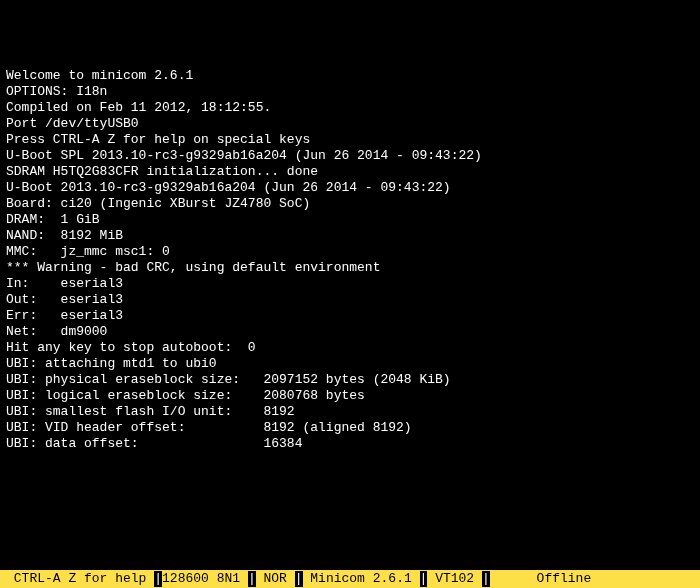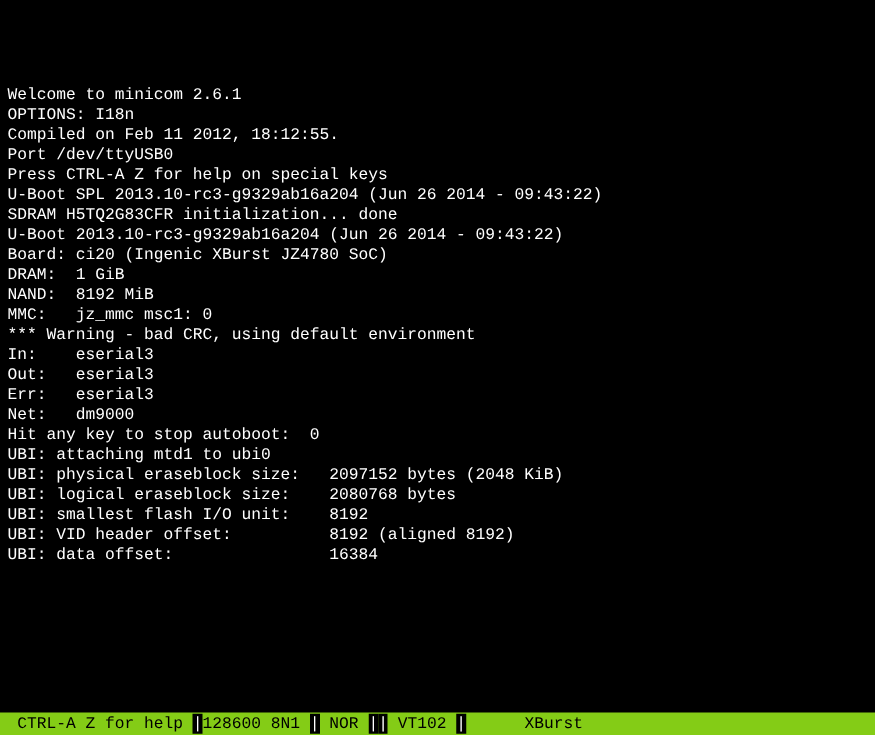--- a/index.html
+++ b/index.html
@@ -27,21 +27,21 @@
     .line {
       display: block;
       white-space: pre;
     }
     .status-bar {
       position: absolute;
       bottom: 0;
       left: 0;
       right: 0;
       height: 18px;
-      background: #84cc16;
+      background: #fde047;
       color: #000;
       display: flex;
       align-items: center;
       font-family: "Courier New", monospace;
       font-size: 13px;
       padding: 0 6px;
       white-space: pre;
     }
     .status-gap {
       background: #000;
@@ -51,17 +51,17 @@
     }
   </style>
 </head>
 <body>
 
 
 
 <div class="terminal" id="term"><span class="line">Welcome to minicom 2.6.1</span><span class="line"></span><span class="line">OPTIONS: I18n</span><span class="line">Compiled on Feb 11 2012, 18:12:55.</span><span class="line">Port /dev/ttyUSB0</span><span class="line"></span><span class="line">Press CTRL-A Z for help on special keys</span><span class="line"></span><span class="line"></span><span class="line">U-Boot SPL 2013.10-rc3-g9329ab16a204 (Jun 26 2014 - 09:43:22)</span><span class="line">SDRAM H5TQ2G83CFR initialization... done</span><span class="line"></span><span class="line"></span><span class="line">U-Boot 2013.10-rc3-g9329ab16a204 (Jun 26 2014 - 09:43:22)</span><span class="line"></span><span class="line">Board: ci20 (Ingenic XBurst JZ4780 SoC)</span><span class="line">DRAM:  1 GiB</span><span class="line">NAND:  8192 MiB</span><span class="line">MMC:   jz_mmc msc1: 0</span><span class="line">*** Warning - bad CRC, using default environment</span><span class="line"></span><span class="line">In:    eserial3</span><span class="line">Out:   eserial3</span><span class="line">Err:   eserial3</span><span class="line">Net:   dm9000</span><span class="line">Hit any key to stop autoboot:  0</span><span class="line">UBI: attaching mtd1 to ubi0</span><span class="line">UBI: physical eraseblock size:   2097152 bytes (2048 KiB)</span><span class="line">UBI: logical eraseblock size:    2080768 bytes</span><span class="line">UBI: smallest flash I/O unit:    8192</span><span class="line">UBI: VID header offset:          8192 (aligned 8192)</span><span class="line">UBI: data offset:                16384</span></div>
 
 <div class="status-bar">
-  <span> CTRL-A Z for help </span><span class="status-gap">|</span><span>128600 8N1 </span><span class="status-gap">|</span><span> NOR </span><span class="status-gap">|</span><span class="status-gap">|</span><span> VT102 </span><span class="status-gap">|</span><span>     </span><span> XBurst</span>
+  <span> CTRL-A Z for help </span><span class="status-gap">|</span><span>128600 8N1 </span><span class="status-gap">|</span><span> NOR </span><span class="status-gap">|</span><span> Minicom 2.6.1 </span><span class="status-gap">|</span><span> VT102 </span><span class="status-gap">|</span><span>     </span><span> Offline</span>
 </div>
 
 
 
 
 </body></html>

